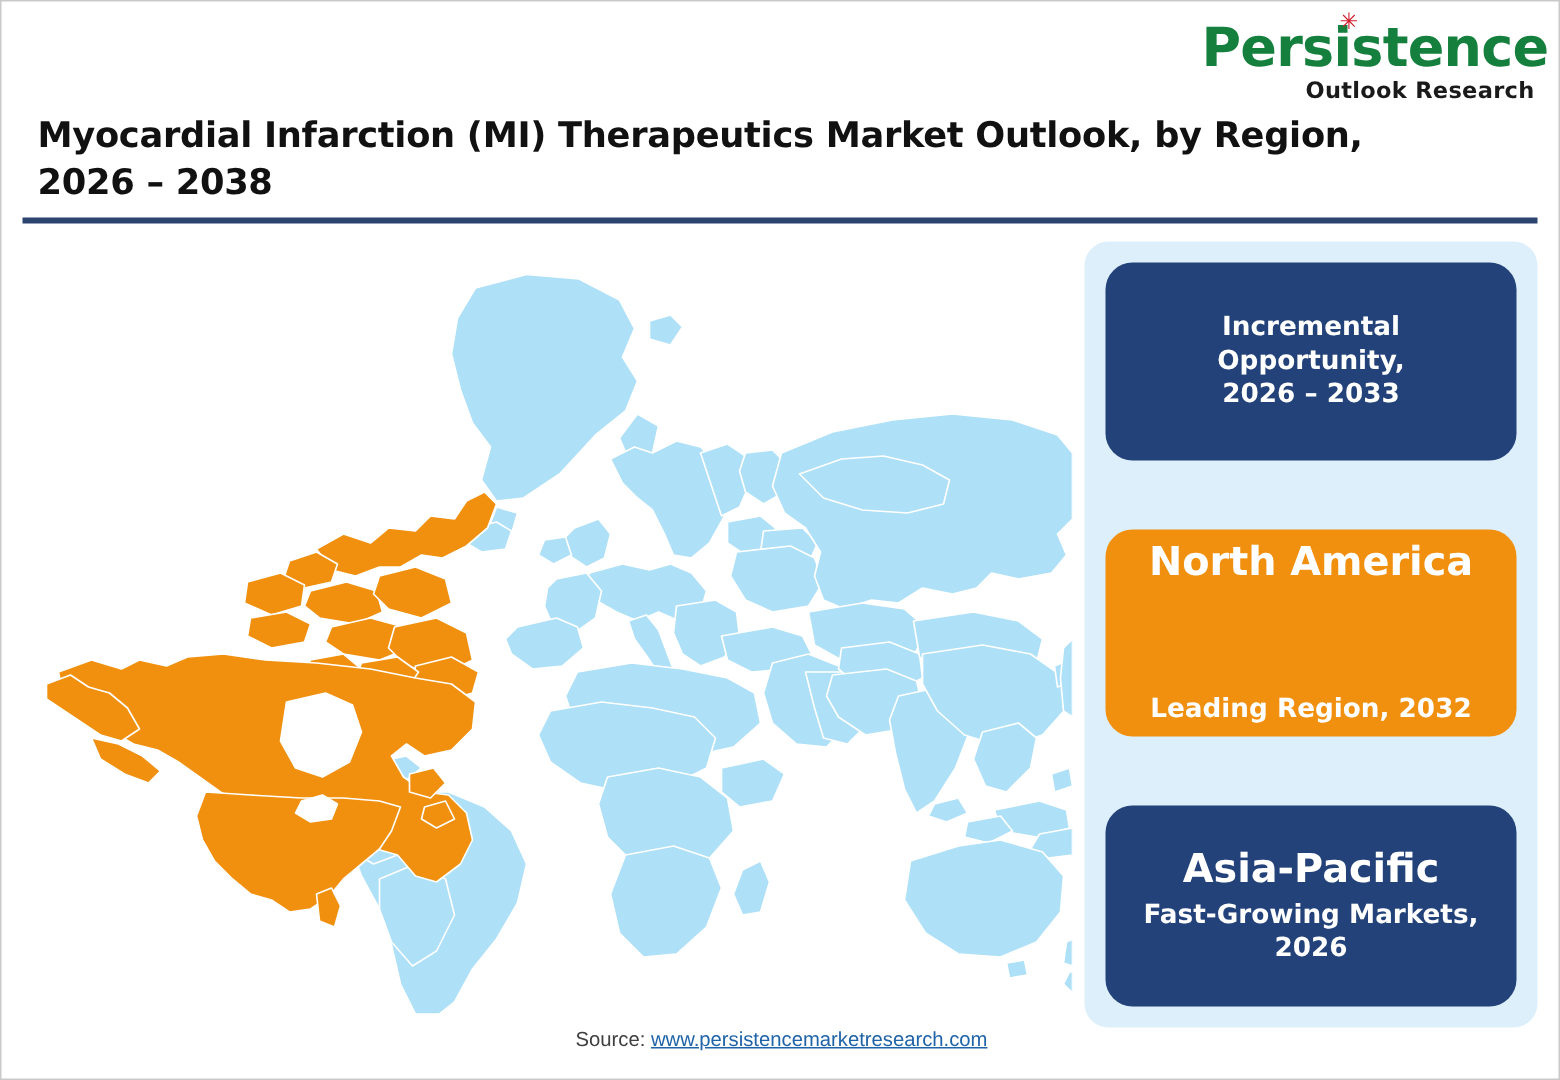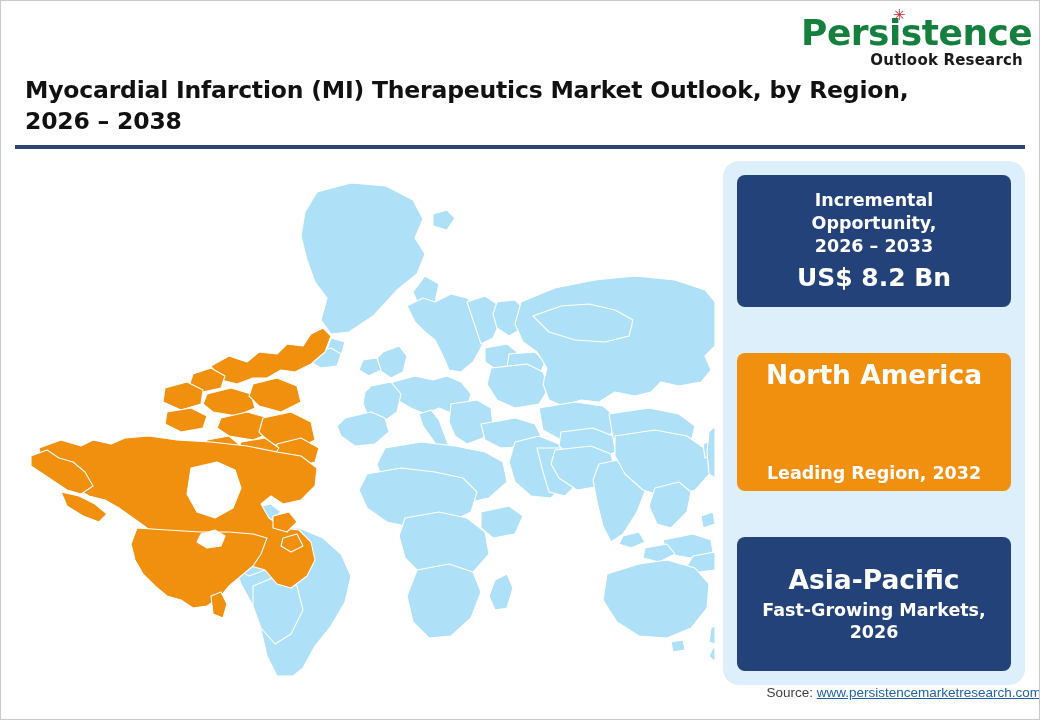--- a/index.html
+++ b/index.html
@@ -105,21 +105,21 @@
     border-radius: 16px;
     display: flex;
     flex-direction: column;
     justify-content: space-between;
     padding: 14px 0;
     box-sizing: border-box;
   }
 
   .stat-card {
     margin: 0 14px;
-    border-radius: 8px;
+    border-radius: 18px;
     color: #ffffff;
     text-align: center;
     box-sizing: border-box;
     display: flex;
     flex-direction: column;
     justify-content: center;
     align-items: center;
   }
   .card-navy  { background: #234279; }
   .card-orange{ background: #f1900f; justify-content: space-between; }
@@ -154,21 +154,21 @@
     line-height: 1.3;
     margin-top: 3px;
   }
 
   
   .source-line {
     position: absolute;
     left: 0;
     top: 684px;
     width: 1040px;
-    text-align: right;
+    text-align: center;
     font-family: "Liberation Sans", sans-serif;
     font-size: 13.5px;
     color: #404040;
   }
   .source-link {
     color: #1f63a8;
     text-decoration: underline;
   }
 </style>
 </head>
@@ -329,21 +329,20 @@
 
       </g>
     </svg>
   </div>
 
   <div class="side-panel">
 
     <div class="stat-card card-navy card-incremental">
       <div class="card-line-sm">Incremental Opportunity,</div>
       <div class="card-line-sm">2026 – 2033</div>
-      <div class="card-line-lg">US$ 8.2 Bn</div>
     </div>
 
     <div class="stat-card card-orange card-leading">
       <div class="card-line-xl">North America</div>
       <div class="card-sub">Leading Region, 2032</div>
     </div>
 
     <div class="stat-card card-navy card-fastgrowing">
       <div class="card-line-xl">Asia-Pacific</div>
       <div class="card-sub">Fast-Growing Markets, 2026</div>

